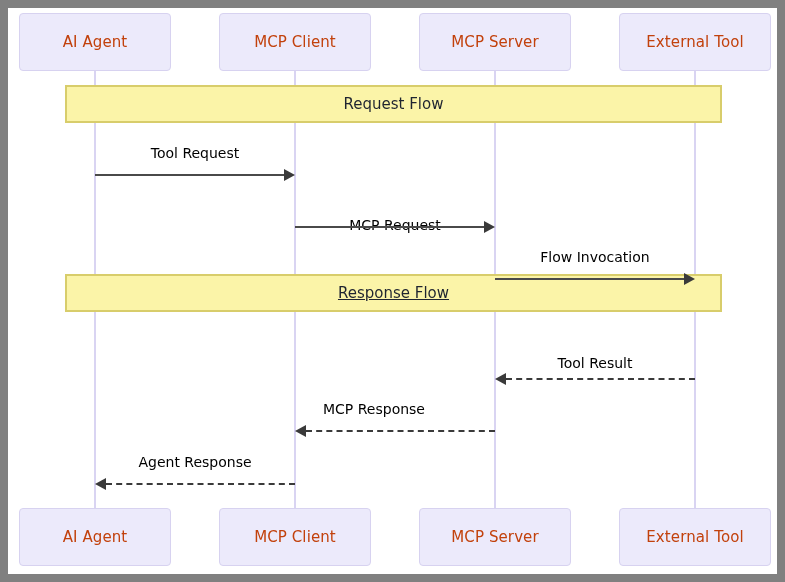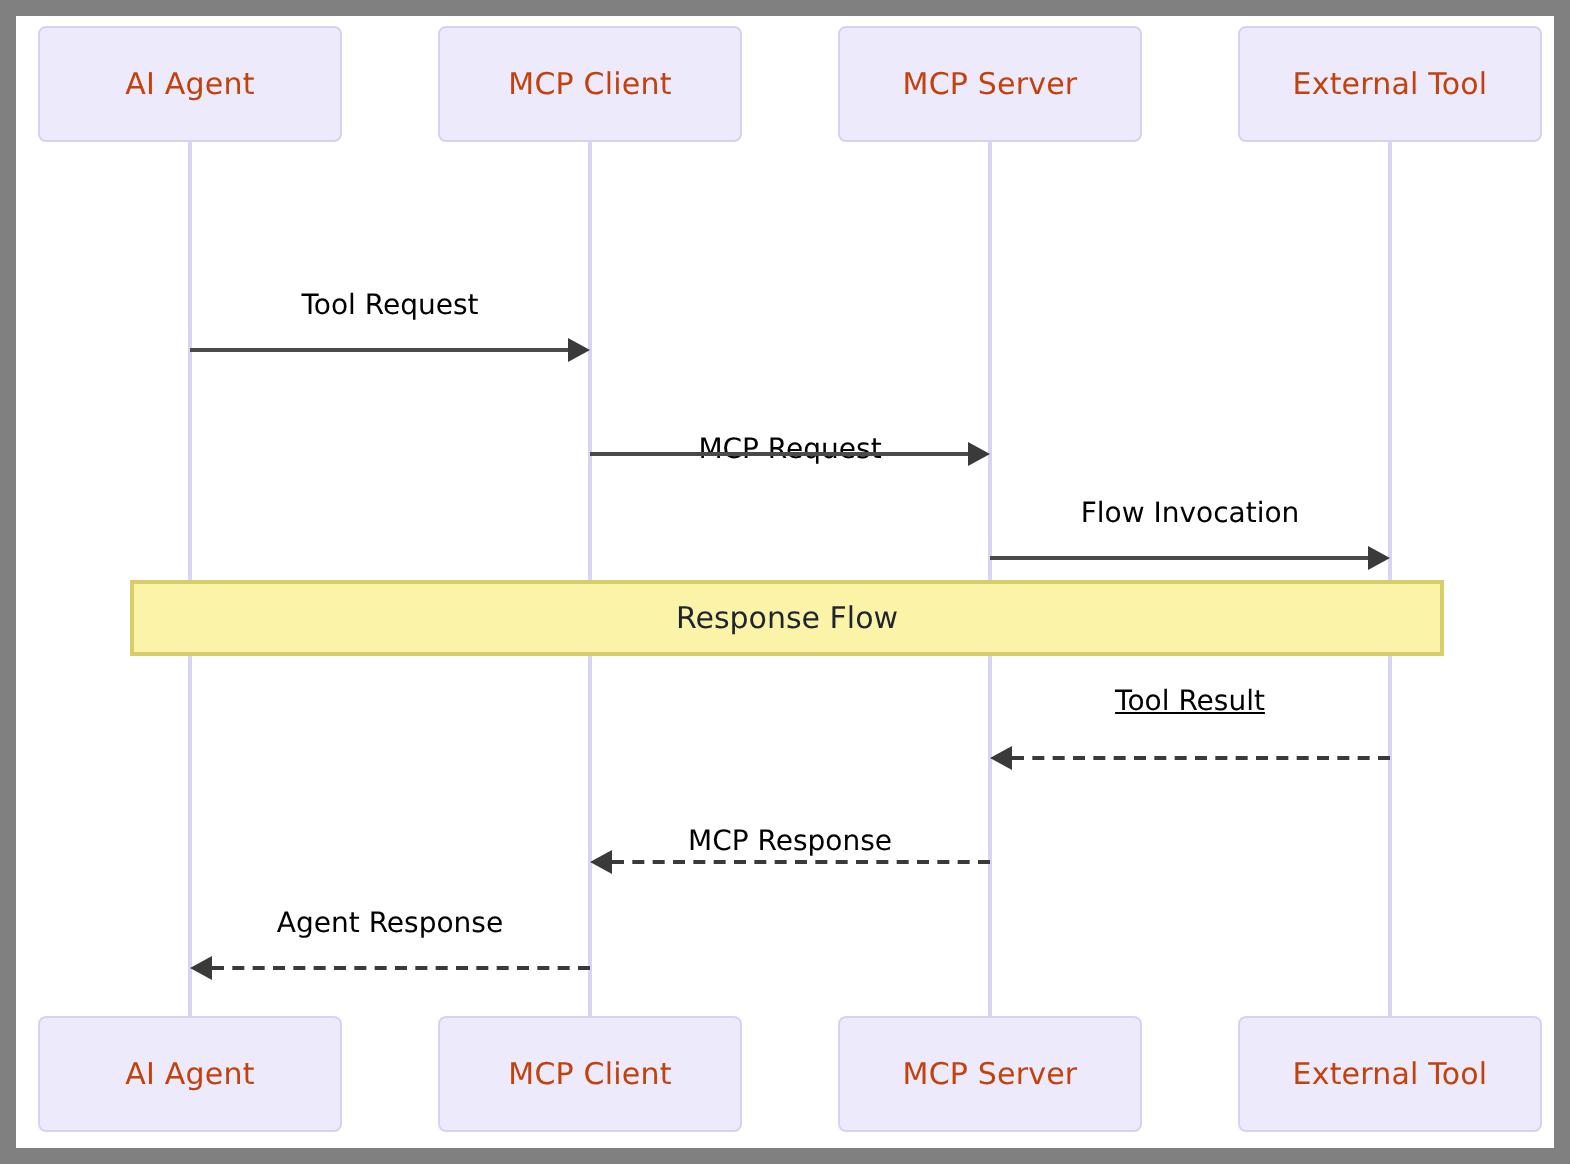--- a/index.html
+++ b/index.html
@@ -121,45 +121,48 @@
       </div>
       <div class="participant" style="left: 211px; top: 500px;">
         <span>MCP Client</span>
       </div>
       <div class="participant" style="left: 411px; top: 500px;">
         <span>MCP Server</span>
       </div>
       <div class="participant" style="left: 611px; top: 500px;">
         <span>External Tool</span>
       </div>
-      <div class="banner" style="left: 57px; top: 282px; width: 657px; height: 38px;">
+      <div class="banner" style="left: 57px; top: 77px; width: 657px; height: 38px;">
+        <span>Request Flow</span>
+      </div>
+      <div class="banner" style="left: 57px; top: 266px; width: 657px; height: 38px; text-decoration: underline;">
         <span>Response Flow</span>
       </div>
       <div style="position: absolute; left: 0px; top: 0px; width: 100%; height: 0px;">
         <div class="msg-label" style="left: 187px; top: 138px;">Tool Request</div>
         <div class="msg-line" style="top: 166px; left: 87px; width: 189px;"></div>
         <div class="arrowhead right" style="top: 161px; left: 276px;"></div>
       </div>
       <div style="position: absolute; left: 0px; top: 0px; width: 100%; height: 0px;">
         <div class="msg-label" style="left: 387px; top: 190px; margin-top: 20px;">MCP Request</div>
         <div class="msg-line" style="top: 218px; left: 287px; width: 189px;"></div>
         <div class="arrowhead right" style="top: 213px; left: 476px;"></div>
       </div>
       <div style="position: absolute; left: 0px; top: 0px; width: 100%; height: 0px;">
         <div class="msg-label" style="left: 587px; top: 242px;">Flow Invocation</div>
         <div class="msg-line" style="top: 270px; left: 487px; width: 189px;"></div>
         <div class="arrowhead right" style="top: 265px; left: 676px;"></div>
       </div>
       <div style="position: absolute; left: 0px; top: 0px; width: 100%; height: 0px;">
-        <div class="msg-label" style="left: 587px; top: 336px; text-decoration: underline;">Tool Result</div>
+        <div class="msg-label" style="left: 587px; top: 348px;">Tool Result</div>
         <div class="msg-line dashed" style="top: 370px; left: 498px; width: 189px;"></div>
         <div class="arrowhead left" style="top: 365px; left: 487px;"></div>
       </div>
       <div style="position: absolute; left: 0px; top: 0px; width: 100%; height: 0px;">
-        <div class="msg-label" style="left: 387px; top: 394px; margin-top: 12px;">MCP Response</div>
+        <div class="msg-label" style="left: 366px; top: 394px;">MCP Response</div>
         <div class="msg-line dashed" style="top: 422px; left: 298px; width: 189px;"></div>
         <div class="arrowhead left" style="top: 417px; left: 287px;"></div>
       </div>
       <div style="position: absolute; left: 0px; top: 0px; width: 100%; height: 0px;">
         <div class="msg-label" style="left: 187px; top: 447px;">Agent Response</div>
         <div class="msg-line dashed" style="top: 475px; left: 98px; width: 189px;"></div>
         <div class="arrowhead left" style="top: 470px; left: 87px;"></div>
       </div>
     </div>
 </div>

